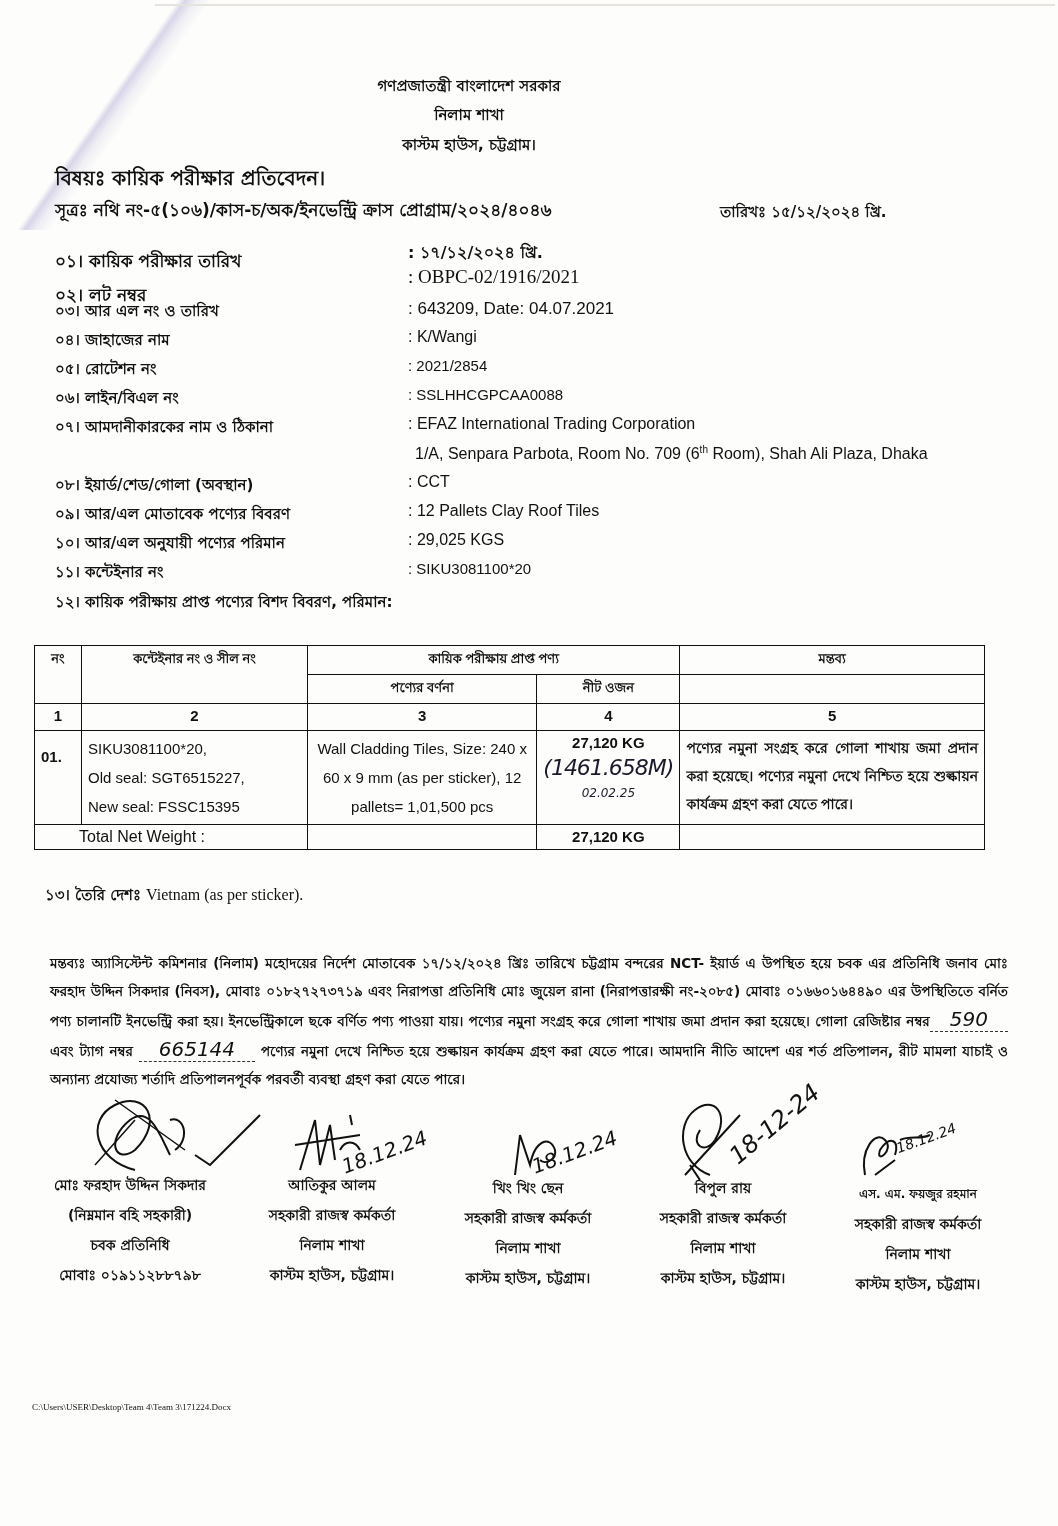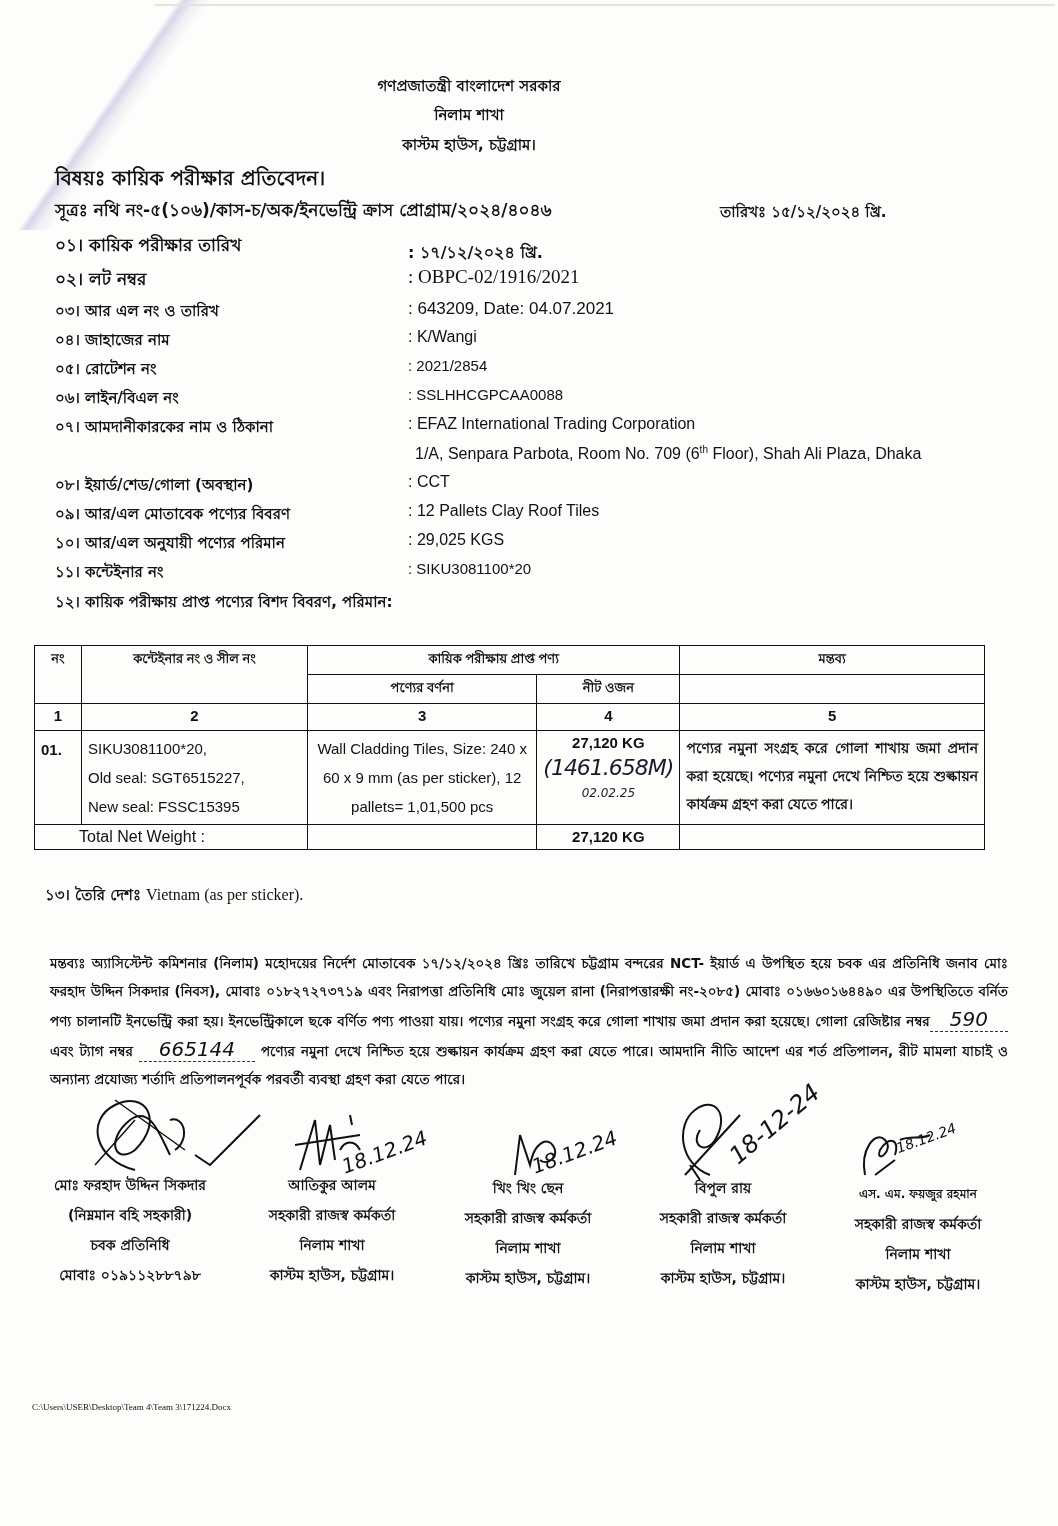--- a/index.html
+++ b/index.html
@@ -13,21 +13,21 @@
   }
   .fold-top { position:absolute; left:155px; top:4px; width:900px; height:2px; background:#e6e3de; }
   .hdr { position: absolute; left: 0; width: 938px; text-align: center; font-size: 15px; font-weight: bold; }
   .abs { position: absolute; white-space: nowrap; }
   .subject { left: 55px; top: 163px; font-size: 20px; font-weight: bold; }
   .ref { left: 55px; top: 197px; font-size: 17px; font-weight: bold; }
   .date { left: 720px; top: 200px; font-size: 15px; font-weight: bold; }
   .row { position: absolute; left: 55px; width: 950px; height: 28px; }
   .row .lbl { position: absolute; left: 0; font-size: 15px; font-weight: bold; }
   .row .val { position: absolute; left: 353px; font-size: 16px; font-family: "Liberation Sans", sans-serif; }
-  .row.big .lbl { font-size: 17px; }
+  .row.big .lbl { font-size: 17px; margin-top: 16px; }
   .row.big .val { font-size: 19px; font-family: "Liberation Serif", serif; }
   table.main {
     position: absolute; left: 34px; top: 645px; width: 951px; border-collapse: collapse;
     font-family: "Liberation Sans", sans-serif; font-size: 15px;
   }
   table.main td, table.main th { border: 1.5px solid #111; padding: 3px 6px; vertical-align: top; }
   table.main th { font-weight: bold; font-size: 13px; text-align: center; height: 22px; }
   .c { text-align: center; }
   .num-row td { text-align: center; font-weight: bold; height: 20px; }
   .desc { text-align: center; line-height: 29px; }
@@ -82,21 +82,21 @@
   <span class="lbl">০৫। রোটেশন নং</span>
   <span class="val" style="font-size:15px;">: 2021/2854</span>
 </div>
 <div class="row" style="top:386px;">
   <span class="lbl">০৬। লাইন/বিএল নং</span>
   <span class="val" style="font-size:15px;">: SSLHHCGPCAA0088</span>
 </div>
 <div class="row" style="top:415px; height:58px;">
   <span class="lbl">০৭। আমদানীকারকের নাম ও ঠিকানা</span>
   <span class="val">: EFAZ International Trading Corporation</span>
-  <span class="val" style="top:29px; left:360px;"><span>1/A, Senpara Parbota, Room No. 709 (6</span><sup style="font-size:10px;">th</sup><span> Floor), Shah Ali Plaza, Dhaka</span></span>
+  <span class="val" style="top:29px; left:360px;"><span>1/A, Senpara Parbota, Room No. 709 (6</span><sup style="font-size:10px;">th</sup><span> Room), Shah Ali Plaza, Dhaka</span></span>
 </div>
 <div class="row" style="top:473px;">
   <span class="lbl">০৮। ইয়ার্ড/শেড/গোলা (অবস্থান)</span>
   <span class="val">: CCT</span>
 </div>
 <div class="row" style="top:502px;">
   <span class="lbl">০৯। আর/এল মোতাবেক পণ্যের বিবরণ</span>
   <span class="val">: 12 Pallets Clay Roof Tiles</span>
 </div>
 <div class="row" style="top:531px;">
@@ -125,21 +125,21 @@
     <th></th>
   </tr>
   <tr class="num-row">
     <td>1</td>
     <td>2</td>
     <td>3</td>
     <td>4</td>
     <td>5</td>
   </tr>
   <tr>
-    <td style="font-weight:bold;padding-top:10px;">01.</td>
+    <td style="font-weight:bold;padding-top:17px;">01.</td>
     <td class="seal">
       <div>SIKU3081100*20,</div>
       <div>Old seal: SGT6515227,</div>
       <div>New seal: FSSC15395</div>
     </td>
     <td class="desc">Wall Cladding Tiles, Size: 240 x 60 x 9 mm (as per sticker), 12 pallets= 1,01,500 pcs</td>
     <td class="c">
       <div style="font-weight:bold;">27,120 KG</div>
       <span class="hand weight-hand">(1461.658M)</span>
       <span class="hand weight-date">02.02.25</span>

